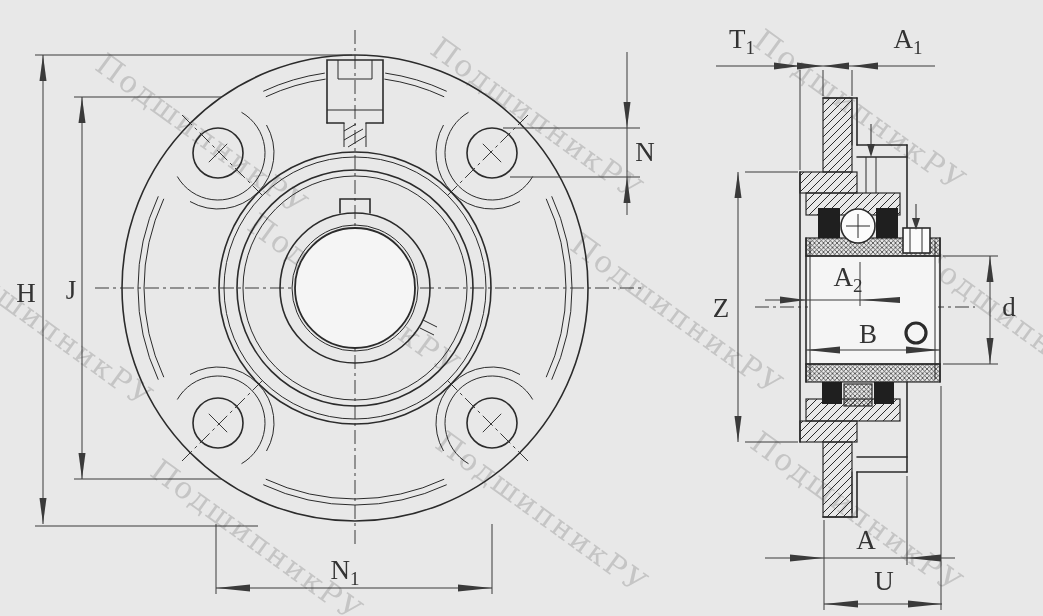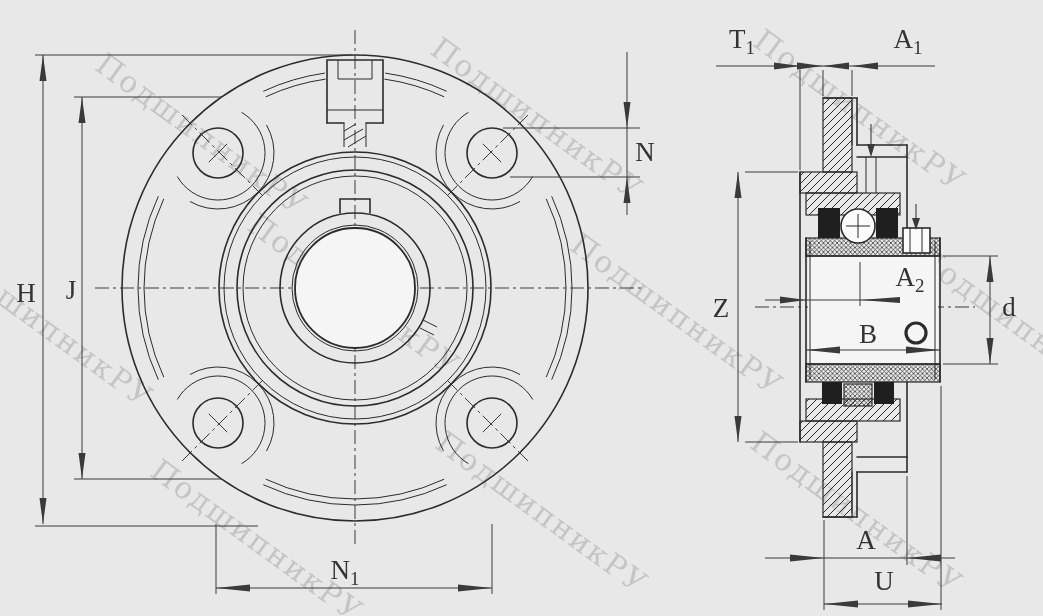--- a/index.html
+++ b/index.html
@@ -247,19 +247,19 @@
     </g>
   </svg>
 
   <div class="dim-label" style="left:26px;top:293px;"><span>H</span><sub></sub></div>
   <div class="dim-label" style="left:71px;top:290px;"><span>J</span><sub></sub></div>
   <div class="dim-label" style="left:645px;top:152px;"><span>N</span><sub></sub></div>
   <div class="dim-label" style="left:345px;top:570px;"><span>N</span><sub>1</sub></div>
   <div class="dim-label" style="left:742px;top:39px;"><span>T</span><sub>1</sub></div>
   <div class="dim-label" style="left:908px;top:39px;text-align:right;"><span>A</span><sub>1</sub></div>
   <div class="dim-label" style="left:721px;top:308px;"><span>Z</span><sub></sub></div>
-  <div class="dim-label" style="left:910px;top:277px;"><span>A</span><sub>2</sub></div>
+  <div class="dim-label" style="left:848px;top:277px;"><span>A</span><sub>2</sub></div>
   <div class="dim-label" style="left:868px;top:334px;"><span>B</span><sub></sub></div>
   <div class="dim-label" style="left:1009px;top:307px;"><span>d</span><sub></sub></div>
   <div class="dim-label" style="left:866px;top:540px;"><span>A</span><sub></sub></div>
   <div class="dim-label" style="left:884px;top:581px;"><span>U</span><sub></sub></div>
 
 </div>
 
 </body></html>

